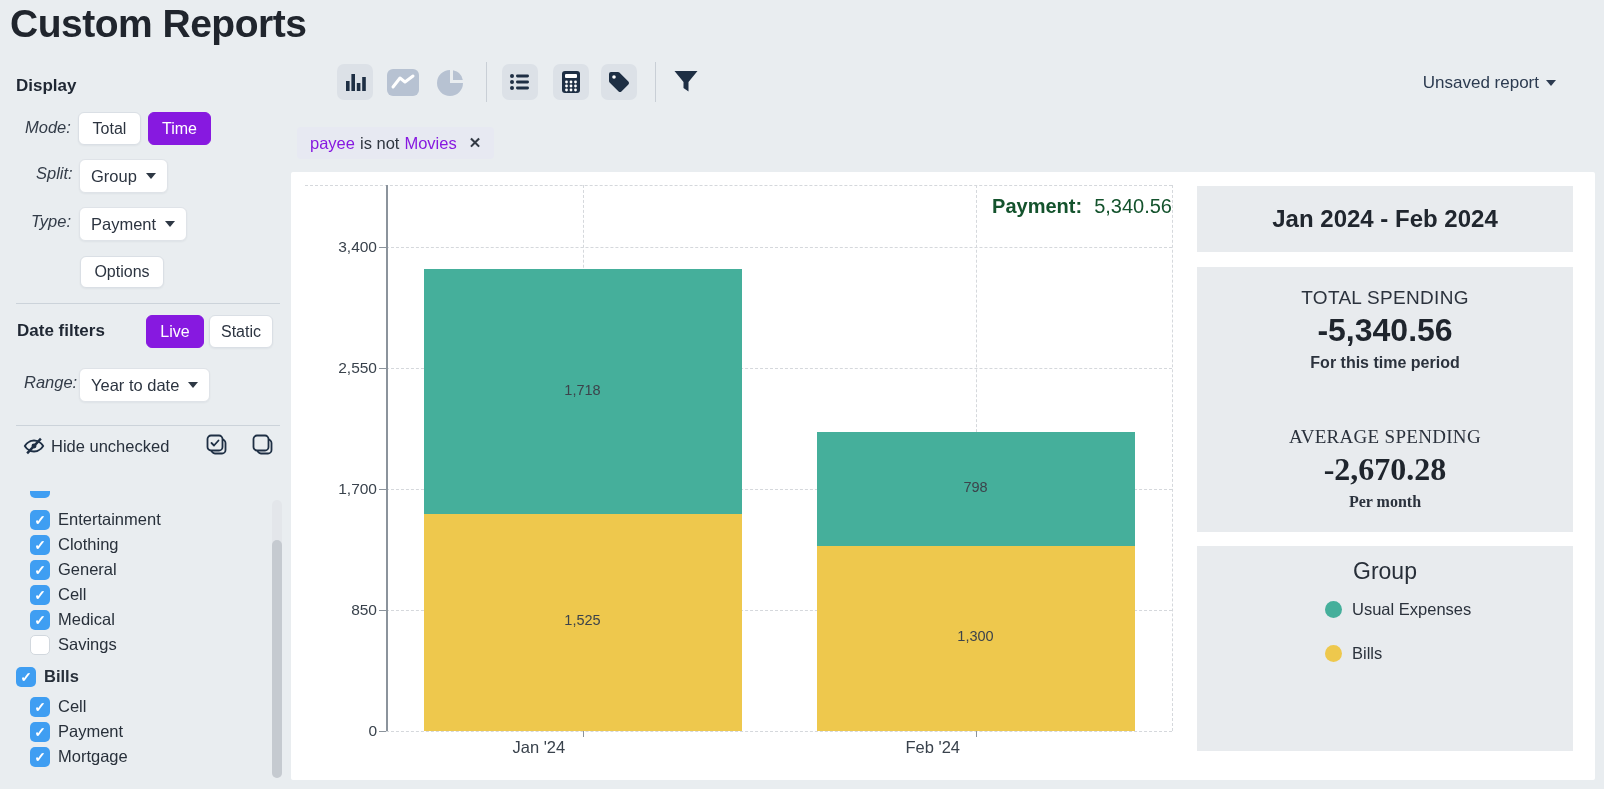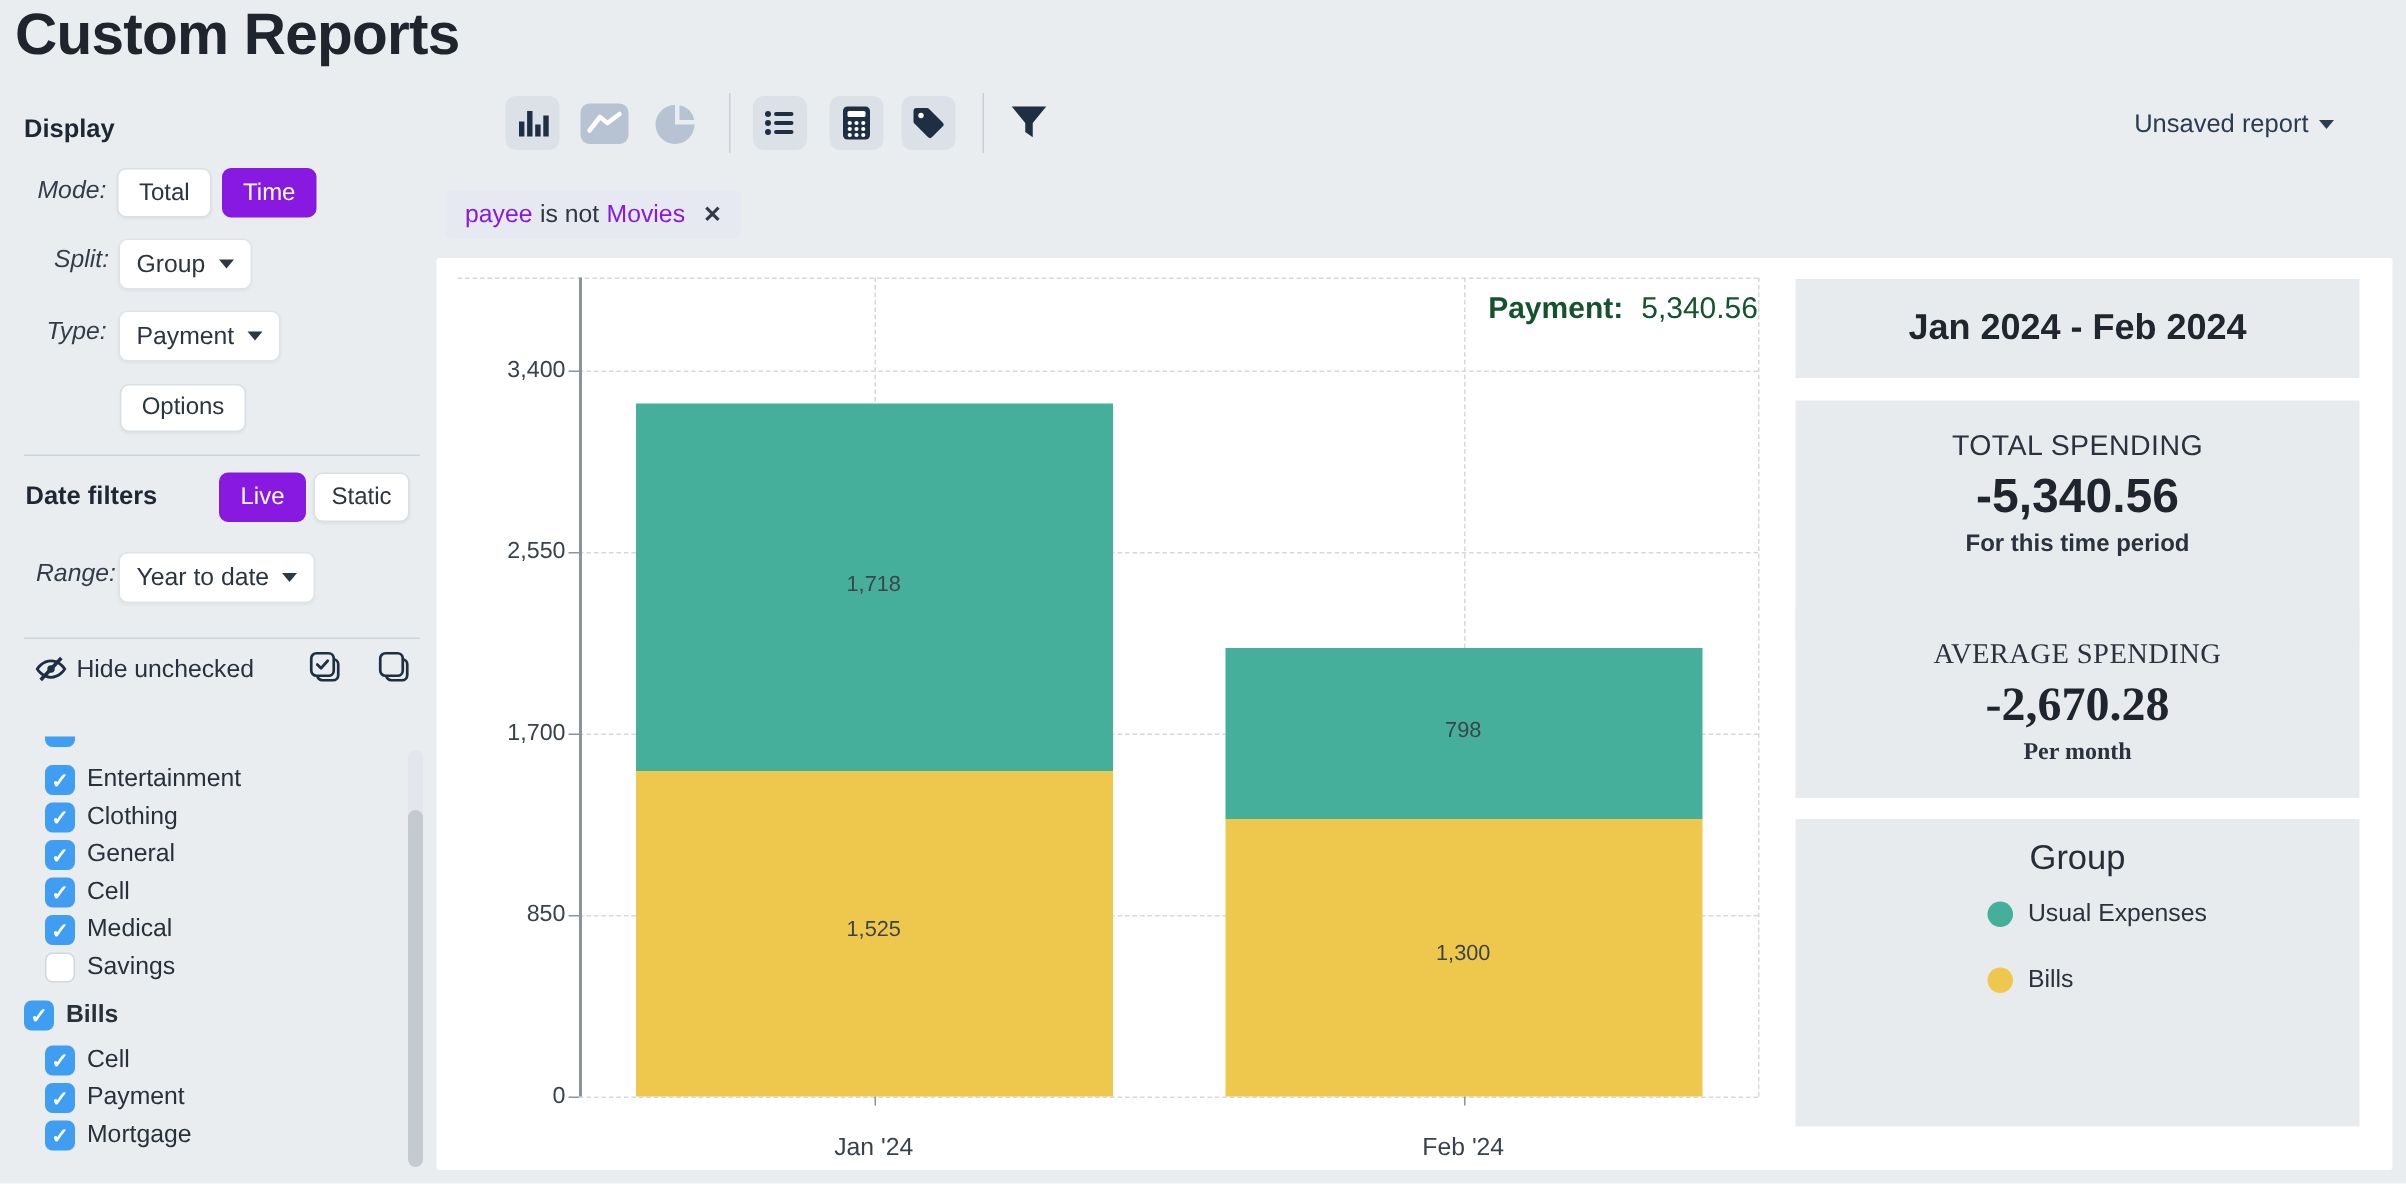--- a/index.html
+++ b/index.html
@@ -53,21 +53,21 @@
   
   #panel { position:absolute; left:291px; top:172px; width:1304px; height:608px; background:#fff; border-radius:2px; }
   #pay-header { position:absolute; left:481px; top:23px; width:400px; text-align:right; font-size:20px; color:#14532d; }
   #pay-header .ph-label { font-weight:700; margin-right:12px; }
 
   .grid-h { position:absolute; border-top:1px dashed #d5d8dc; height:0; }
   .grid-v { position:absolute; border-left:1px dashed #d5d8dc; width:0; }
   .y-tickmark { position:absolute; width:7px; height:1px; background:#8b939c; }
   .x-tickmark { position:absolute; width:1px; height:6px; background:#8b939c; }
   .y-label { position:absolute; left:0; width:86px; text-align:right; font-size:15.5px; color:#39424c; line-height:22px; }
-  .x-label { position:absolute; width:140px; text-align:center; font-size:16.5px; color:#39424c;margin-top:18px; }
+  .x-label { position:absolute; width:140px; font-size:16.5px; color:#39424c; }
   .bar-seg { position:absolute; }
   .bar-val { position:absolute; width:120px; text-align:center; font-size:14.5px; color:#3c434b; }
 
   .card { position:absolute; left:906px; width:376px; background:#e8ebee; text-align:center; color:#262d37; }
   #card-range { top:14px; height:66px; font-size:24px; font-weight:700; line-height:66px; color:#20262e; }
   #card-total { top:95px; height:160px; }
   #card-avg { top:234px; height:126px;font-family:Liberation Serif, serif; }
   #card-group { top:374px; height:205px; }
   .c-title { font-size:19px; padding-top:20px; letter-spacing:.3px; color:#2b323d; }
   .c-value { font-size:32px; font-weight:800; margin-top:3px; color:#1f252d; }

